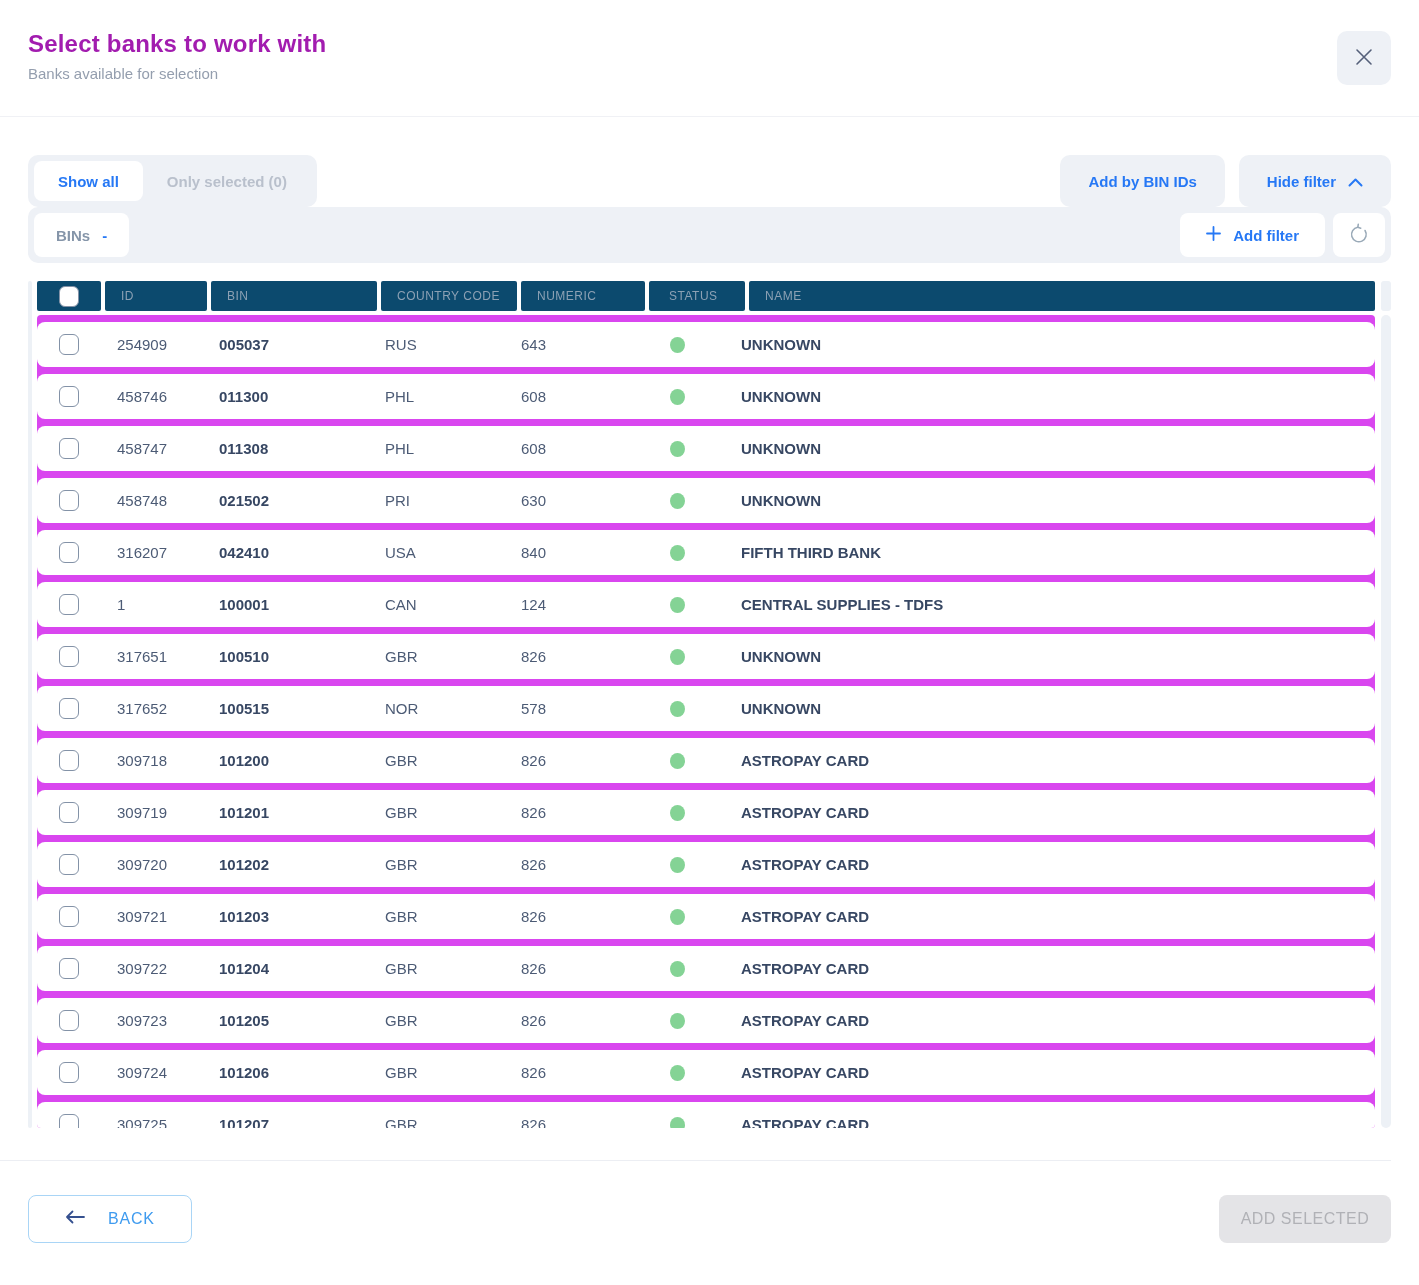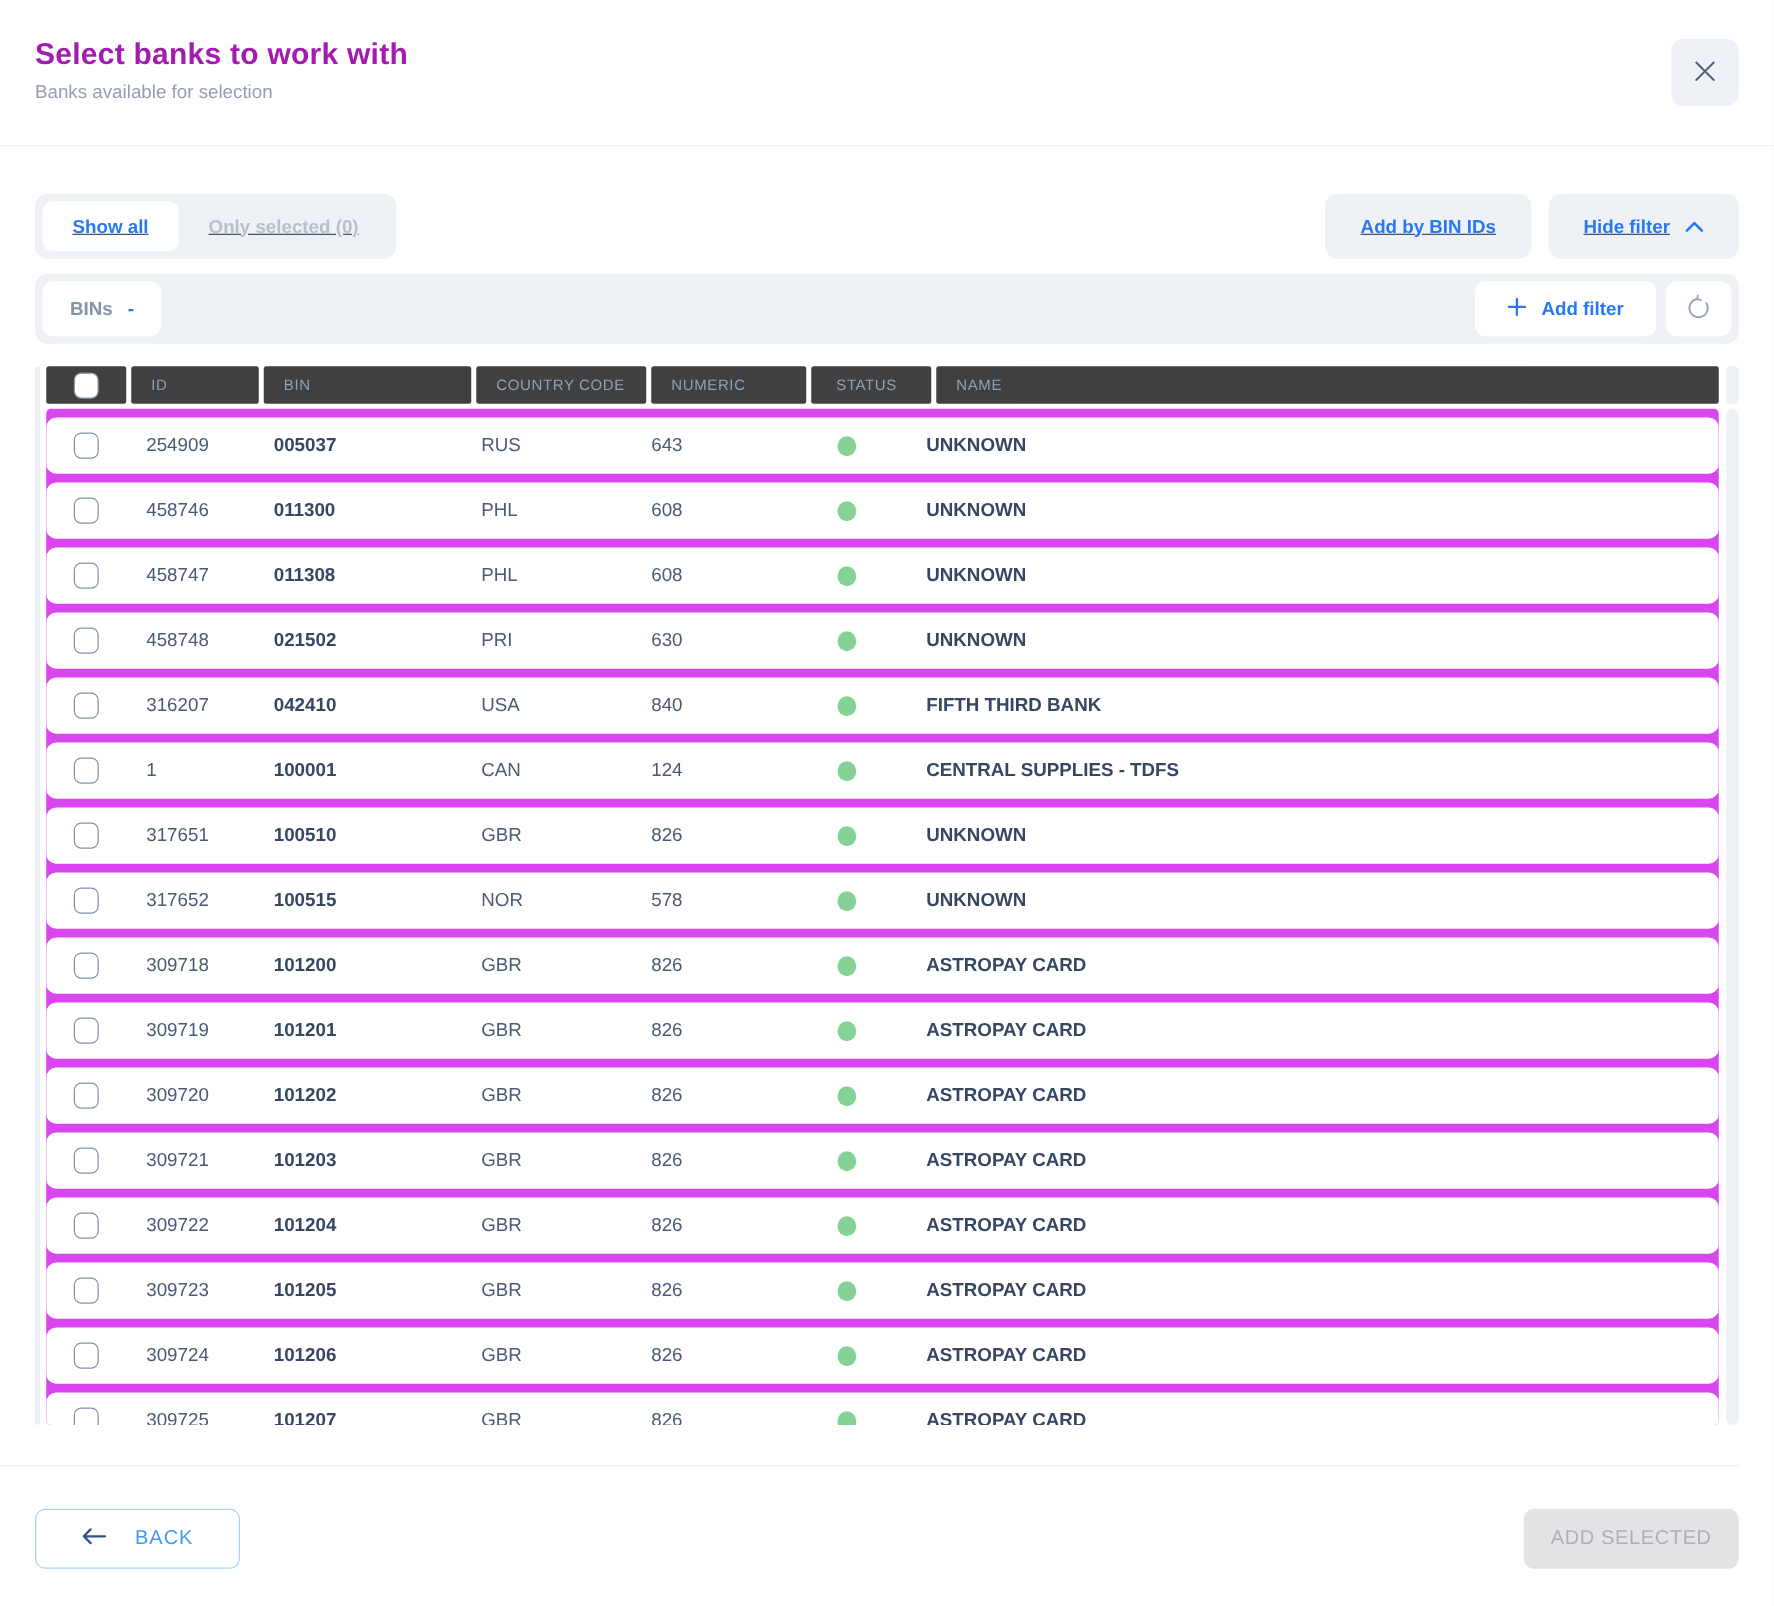--- a/index.html
+++ b/index.html
@@ -12,34 +12,34 @@
   .page-title { font-size:24px; font-weight:bold; color:#a21caf; letter-spacing:.2px; }
   .page-subtitle { margin-top:7px; font-size:15px; color:#949eae; }
   .close-btn { position:absolute; top:31px; right:28px; width:54px; height:54px;
     background:#eef1f6; border:none; border-radius:10px; cursor:pointer;
     display:flex; align-items:center; justify-content:center; }
 
   .main { padding:0 28px; }
 
   
   .controls-row { margin-top:38px; height:52px; display:flex;
-    justify-content:space-between; align-items:flex-end;text-decoration:underline; }
+    justify-content:space-between; align-items:flex-end; }
   .toggle-group { background:#eef1f6; border-radius:10px; height:52px;
     display:flex; align-items:center; padding:6px; }
   .toggle-btn { height:40px; padding:0 24px; border:none; background:transparent;
     border-radius:8px; font-size:15px; font-weight:bold; color:#b9c0cc;
     cursor:pointer; font-family:inherit; }
   .toggle-btn.active { background:#ffffff; color:var(--accent); }
   .right-actions { display:flex; gap:14px; }
   .gray-btn { height:52px; padding:12px 28px; border:none; border-radius:10px;
     background:#eef1f6; color:var(--accent); font-size:15px; font-weight:bold;
     cursor:pointer; display:flex; align-items:center; gap:12px; font-family:inherit; }
 
   
-  .filter-bar { margin-top:12px; height:56px; background:#eef1f6; border-radius:10px;
+  .filter-bar { margin-top:0; height:56px; background:#eef1f6; border-radius:10px;
     display:flex; align-items:center; justify-content:space-between; padding:6px; }
   .filter-chip { background:#ffffff; border-radius:8px; height:44px; padding:0 22px;
     display:flex; align-items:center; gap:12px; cursor:pointer; border:none;
     font-family:inherit; }
   .filter-chip .chip-label { font-size:15px; font-weight:bold; color:#8595a9; }
   .filter-chip .chip-value { font-size:15px; font-weight:bold; color:var(--accent); }
   .filter-right { display:flex; gap:8px; }
   .add-filter-btn { background:#ffffff; border:none; border-radius:8px; height:44px;
     padding:16px 26px; display:flex; align-items:center; gap:12px; cursor:pointer;
     color:var(--accent); font-size:15px; font-weight:bold; font-family:inherit; }
@@ -51,21 +51,21 @@
   .left-strip { position:absolute; left:0; top:0; bottom:0; width:4px;
     background:#edf1f6; border-radius:2px; }
   .scroll-head-block { position:absolute; right:0; top:0; width:10px; height:30px;
     background:#edf1f6; border-radius:3px; }
   .scrollbar-track { position:absolute; right:0; top:34px; bottom:0; width:10px;
     background:#edf1f6; border-radius:5px; cursor:pointer; }
   .table-inner { margin:0 16px 0 9px; height:100%; }
 
   .thead { display:grid; height:30px;
     grid-template-columns:64px 102px 166px 136px 124px 96px 1fr; column-gap:4px; }
-  .th { background:#404040; border-radius:2px; display:flex; align-items:center;
+  .th { background:#0c4a6e; border-radius:2px; display:flex; align-items:center;
     font-size:12px; color:#8ca1b4; letter-spacing:.5px; padding-left:16px; }
   .th.c-check { justify-content:center; padding-left:0; }
   .th.c-status { padding-left:20px; }
 
   .tbody { margin-top:4px; height:813px; overflow:hidden; background:#d946ef;
     border-radius:4px; padding-top:7px; }
   .trow { display:grid; grid-template-columns:64px 102px 166px 136px 124px 96px 1fr;
     height:45px; margin:0 0 7px 0; background:#ffffff; border-radius:8px;
     align-items:center; font-size:15px; }
   .cell { padding-left:16px; color:#4c5b75; }

